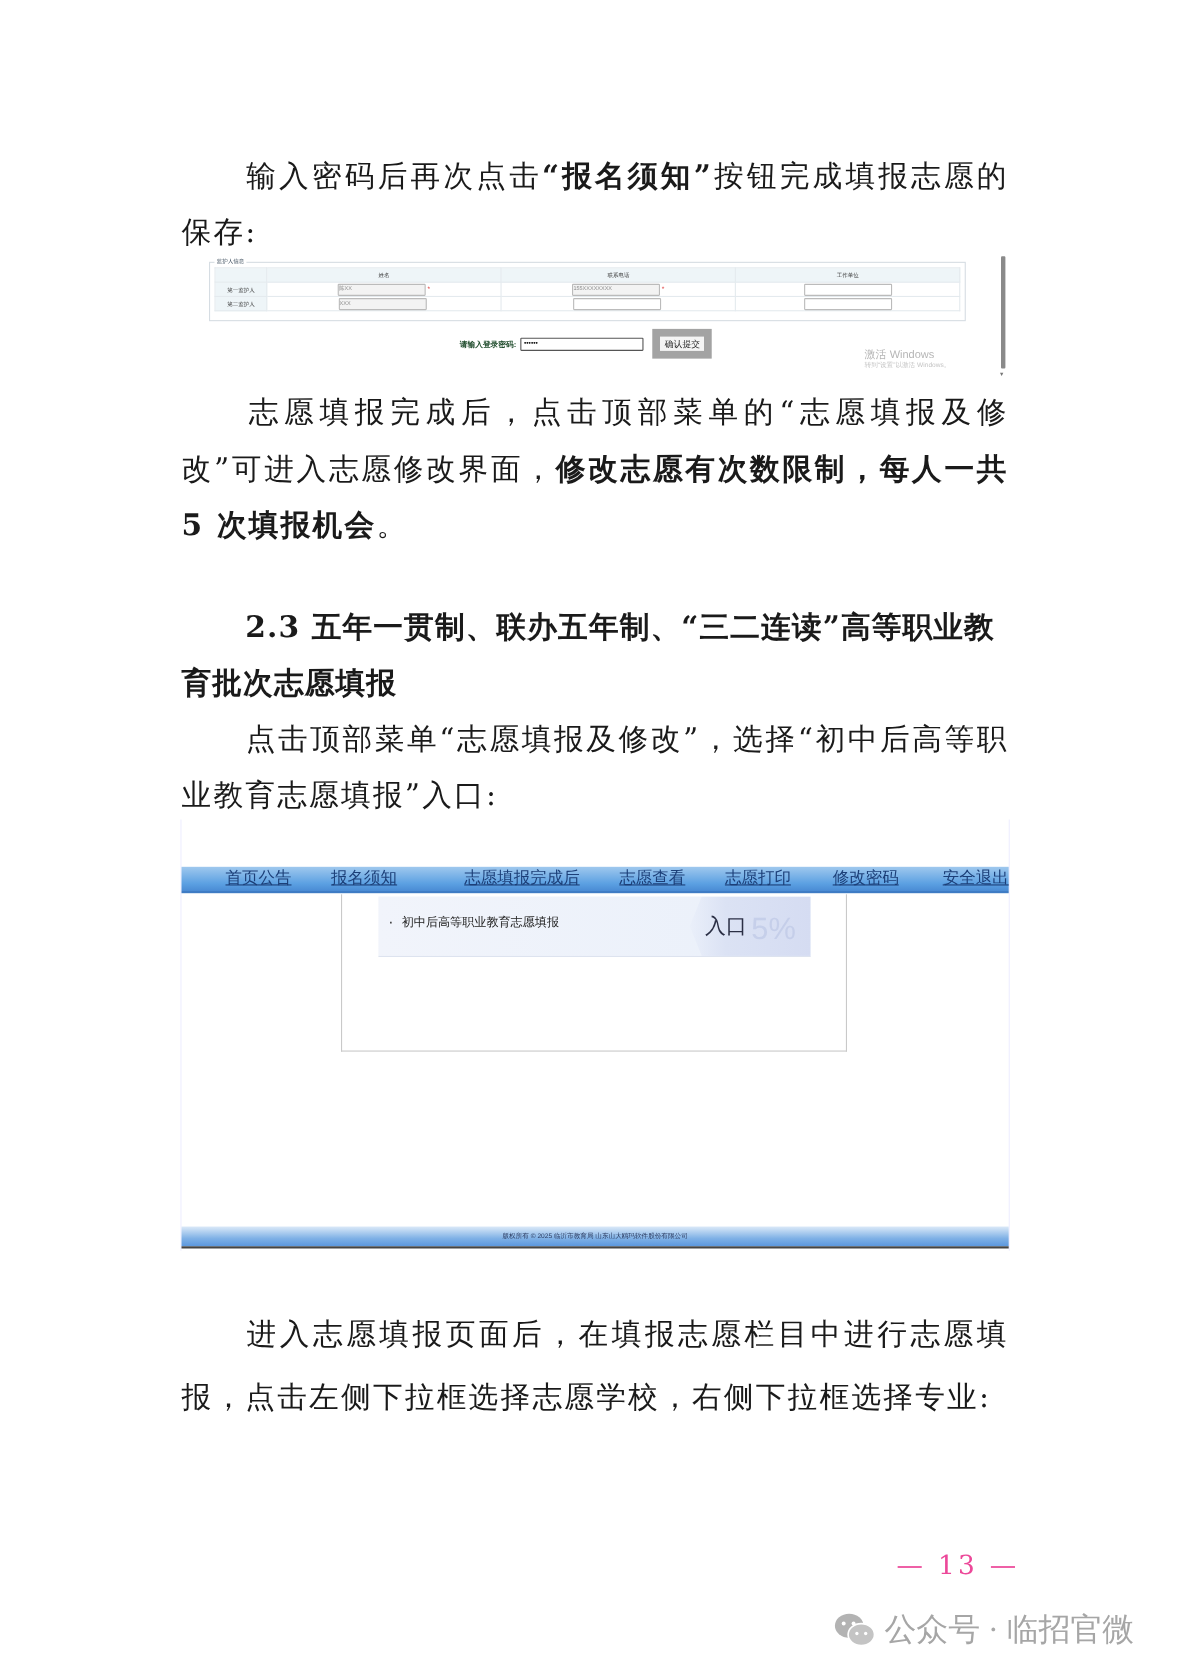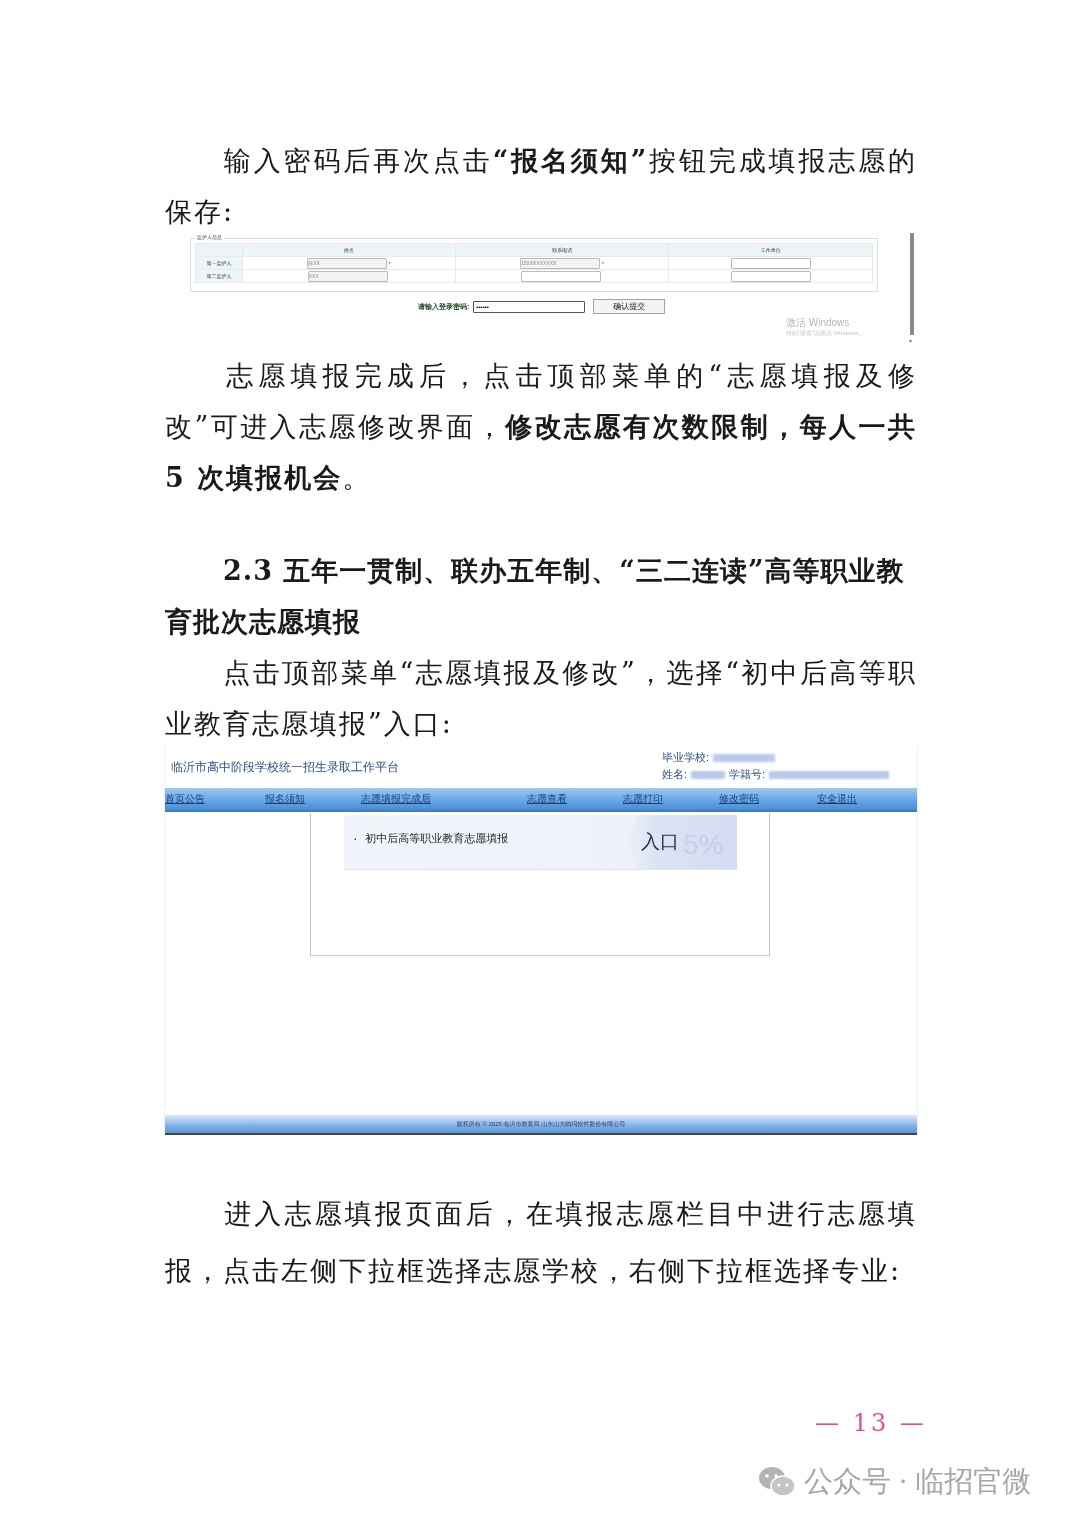--- a/index.html
+++ b/index.html
@@ -26,39 +26,39 @@
   .gtable td.rowlbl { width: 46px; background: #eef5f8; }
   .gin { display: inline-block; width: 78px; height: 9px; border: 1px solid #bbb;
          border-radius: 1px; background: #fff; vertical-align: middle; font-size: 5px;
          text-align: left; color: #888; line-height: 9px; }
   .gin.blur { filter: blur(0.6px); background: #f3f3f3; }
   .req { color: #d33; font-size: 6px; vertical-align: middle; }
   .pwrow { position: absolute; left: 230px; top: 66px; font-size: 7px; color: #1d4a2a; font-weight: bold;
            display: flex; align-items: center; gap: 4px; }
   .pwinput { width: 108px; height: 10px; border: 1px solid #555; border-radius: 1px; font-size: 6px;
              line-height: 10px; padding-left: 2px; color: #000; background: #fff; }
-  .submit-btn { margin-left: 4px; border: 1px solid #a3a3a3; background: #f4f4f4; font-size: 8px;
-                padding: 1px 19px; color: #222; font-weight: normal; }
+  .submit-btn { margin-left: 4px; border: 7px solid #a3a3a3; background: #f4f4f4; font-size: 8px;
+                padding: 1px 4px; color: #222; font-weight: normal; }
   .winmark { position: absolute; left: 598px; top: 85px; color: #b5b5b5; font-size: 10px; line-height: 10px; }
   .winmark small { display: block; font-size: 6px; color: #c4c4c4; }
   .vscroll { position: absolute; left: 722px; top: 0; width: 4px; height: 102px; background: #8a8a8a; border-radius: 1px; }
   .vscroll-arrow { position: absolute; left: 721px; top: 104px; font-size: 6px; color: #777; }
 
   
   .shot2 { position: absolute; left: 164px; top: 745px; width: 752px; height: 392px;
            font-family: "Liberation Sans", "DejaVu Sans", sans-serif; border-left: 1px solid #eef; border-right: 1px solid #eef; }
   .s2-header { position: absolute; left: 0; top: 0; width: 752px; height: 43px; background: #fff; }
   .s2-title { position: absolute; left: 6px; top: 14px; font-family: "DejaVu Serif", "Liberation Serif", serif;
               font-size: 12px; color: #2a4f8a; }
   .s2-info { position: absolute; left: 497px; top: 4px; font-size: 11px; color: #2a4f8a; line-height: 17px; }
   .redact { display: inline-block; height: 8px; background: #b9c9ea; filter: blur(1.2px); vertical-align: middle; margin: 0 4px; }
   .s2-nav { position: absolute; left: 0; top: 43px; width: 752px; height: 22px;
             background: linear-gradient(#9fc8ee, #5ba0e2 70%, #4a8bd4); border-bottom: 2px solid #3f7cc4;
             display: flex; }
-  .s2-nav a { font-size: 10px; color: #1c3f78; text-decoration: underline; line-height: 22px; text-align: left; }
+  .s2-nav a { font-size: 15px; color: #1c3f78; text-decoration: underline; line-height: 22px; text-align: right; }
   .s2-panel { position: absolute; left: 145px; top: 68px; width: 458px; height: 142px;
               border: 1px solid #c9c9c9; border-top: none; background: #fff; }
   .s2-entry { position: absolute; left: 33px; top: 2px; width: 393px; height: 54px;
               background: linear-gradient(90deg, #f1f4fb, #eaf0fa); border-bottom: 1px solid #dde3ef; }
   .s2-entry-label { position: absolute; left: 8px; top: 16px; font-size: 11px; color: #222; font-family: Liberation Mono, monospace; }
   .s2-entry-btn { position: absolute; right: 0; top: 0; width: 110px; height: 54px;
                   background: linear-gradient(90deg, rgba(226,232,248,0.2), #dbe2f4 30%, #d5dcf2);
                   clip-path: polygon(10% 0, 100% 0, 100% 100%, 10% 100%, 0 50%); }
   .s2-entry-btn span { position: absolute; left: 14px; top: 14px; font-size: 19px; color: #2b2f45; }
   .s2-entry-btn i { position: absolute; left: 56px; top: 14px; font-style: normal; font-size: 28px; color: rgba(190,200,230,0.7); }
@@ -122,27 +122,20 @@
 
 <div class="heading" style="top:545px;">
   <span class="indent" style="display:inline-block;width:58px;"></span><span>2.3  五年一贯制、联办五年制、“三二连读”高等职业教育批次志愿填报</span>
 </div>
 
 <div class="para" style="top:647px;">
   <span class="indent"></span><span>点击顶部菜单“志愿填报及修改”，选择“初中后高等职业教育志愿填报”入口:</span>
 </div>
 
 <div class="shot2">
-  <div class="s2-header">
-    <div class="s2-title">临沂市高中阶段学校统一招生录取工作平台</div>
-    <div class="s2-info">
-      <div><span>毕业学校:</span><span class="redact" style="width:62px;"></span></div>
-      <div><span>姓名:</span><span class="redact" style="width:34px;"></span><span>学籍号:</span><span class="redact" style="width:120px;"></span></div>
-    </div>
-  </div>
   <div class="s2-nav">
     <a style="width:100px;">首页公告</a>
     <a style="width:96px;">报名须知</a>
     <a style="width:166px;">志愿填报完成后</a>
     <a style="width:96px;">志愿查看</a>
     <a style="width:96px;">志愿打印</a>
     <a style="width:98px;">修改密码</a>
     <a style="width:100px;">安全退出</a>
   </div>
   <div class="s2-panel">

